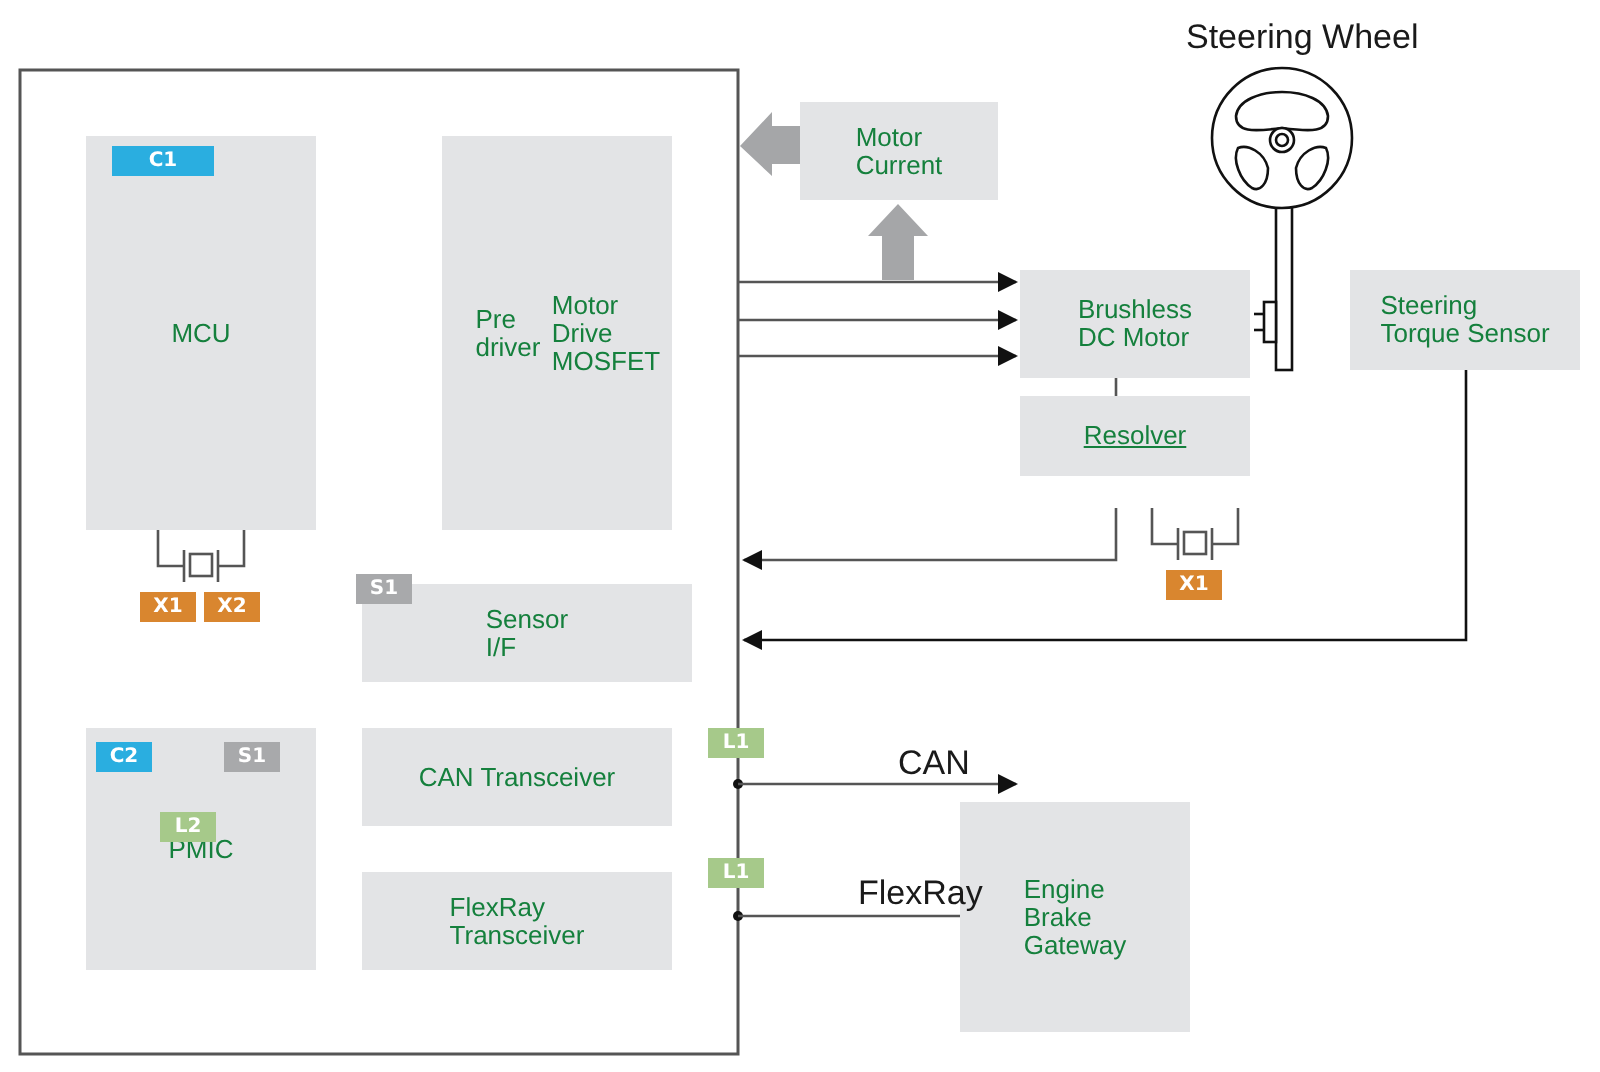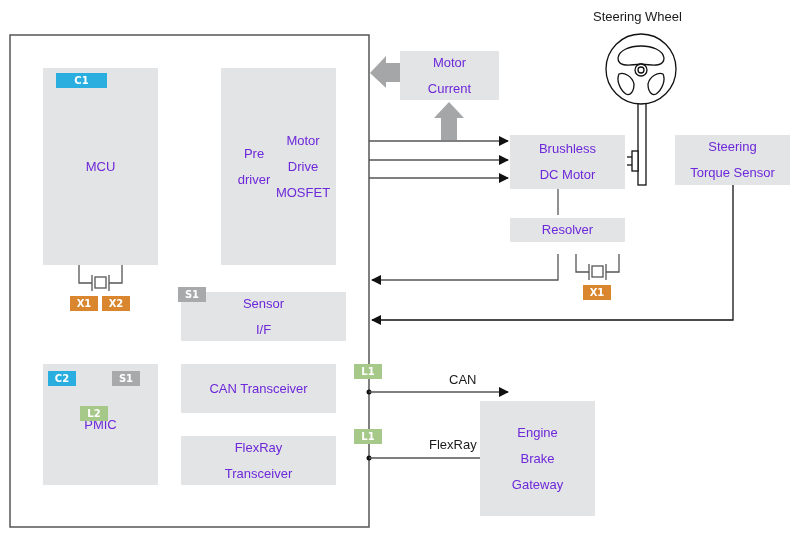--- a/index.html
+++ b/index.html
@@ -1,23 +1,23 @@
 <!DOCTYPE html>
 <html><head>
 <meta charset="utf-8">
 <style>
   html, body { margin:0; padding:0; background:#ffffff; }
   body { width:800px; height:536px; position:relative; overflow:hidden;
          font-family:"Liberation Sans", "DejaVu Sans", sans-serif; color:#1a1a1a; }
   #diagram { position:absolute; left:0; top:0; }
   .blk { position:absolute; background:#e3e4e6; display:flex; align-items:center; justify-content:center;
-         text-align:center; font-size:13px; line-height:26px; white-space:pre-line; color:#6d28d9; }
+         font-size:13px; line-height:14px; white-space:pre-line; color:#15803d; }
   .tag { position:absolute; height:15px; font-size:10px; font-weight:bold; color:#fff;
          display:flex; align-items:center; justify-content:center; font-family:"DejaVu Sans", sans-serif; }
-  .lbl { position:absolute; font-size:13px; white-space:nowrap; color:#1a1a1a; }
+  .lbl { position:absolute; font-size:17px; white-space:nowrap; color:#1a1a1a; }
 </style>
 </head>
 <body>
 
 <svg id="diagram" width="800" height="536" viewBox="0 0 800 536">
   <defs>
     <marker id="ah" markerWidth="10" markerHeight="10" refX="9" refY="5" orient="auto" markerUnits="userSpaceOnUse">
       <path d="M0,0 L10,5 L0,10 z" fill="#111"></path>
     </marker>
   </defs>
@@ -82,21 +82,21 @@
 I/F</span></div>
 <div class="blk" style="left:43px;top:364px;width:115px;height:121px;"><span>PMIC</span></div>
 <div class="blk" style="left:181px;top:364px;width:155px;height:49px;"><span>CAN Transceiver</span></div>
 <div class="blk" style="left:181px;top:436px;width:155px;height:49px;"><span>FlexRay
 Transceiver</span></div>
 
 <div class="blk" style="left:400px;top:51px;width:99px;height:49px;"><span>Motor
 Current</span></div>
 <div class="blk" style="left:510px;top:135px;width:115px;height:54px;"><span>Brushless
 DC Motor</span></div>
-<div class="blk" style="left:510px;top:218px;width:115px;height:24px;"><span>Resolver</span></div>
+<div class="blk" style="left:510px;top:198px;width:115px;height:40px;text-decoration:underline;"><span>Resolver</span></div>
 <div class="blk" style="left:675px;top:135px;width:115px;height:50px;"><span>Steering
 Torque Sensor</span></div>
 <div class="blk" style="left:480px;top:367px;width:115px;height:115px;margin-top:34px;"><span>Engine
 Brake
 Gateway</span></div>
 
 <div class="lbl" style="left:593px;top:9px;">Steering Wheel</div>
 <div class="lbl" style="left:449px;top:372px;">CAN</div>
 <div class="lbl" style="left:429px;top:437px;">FlexRay</div>
 

